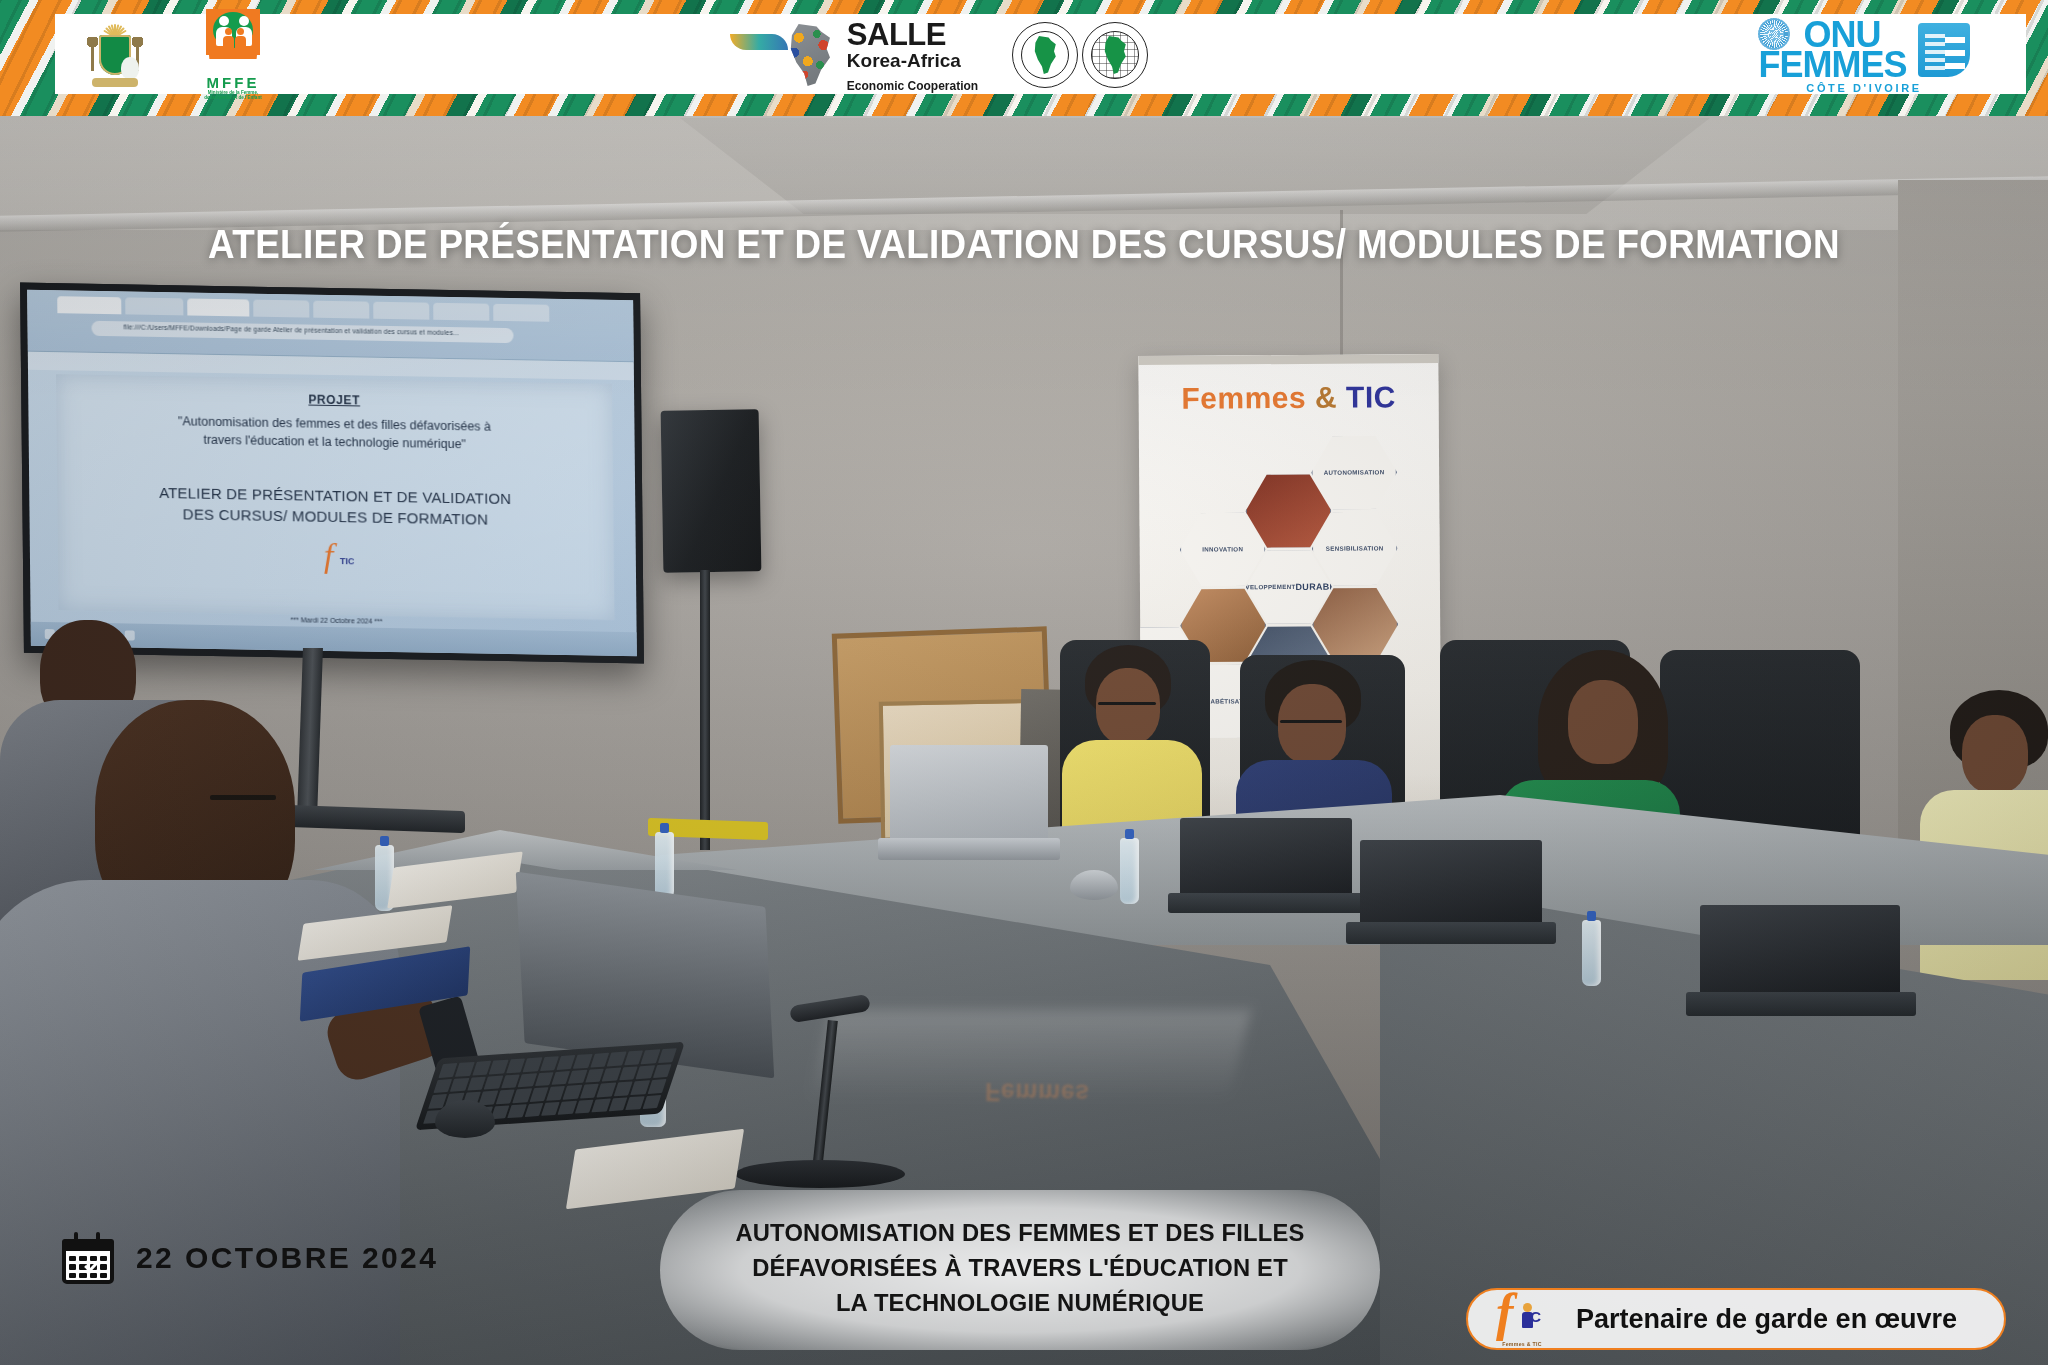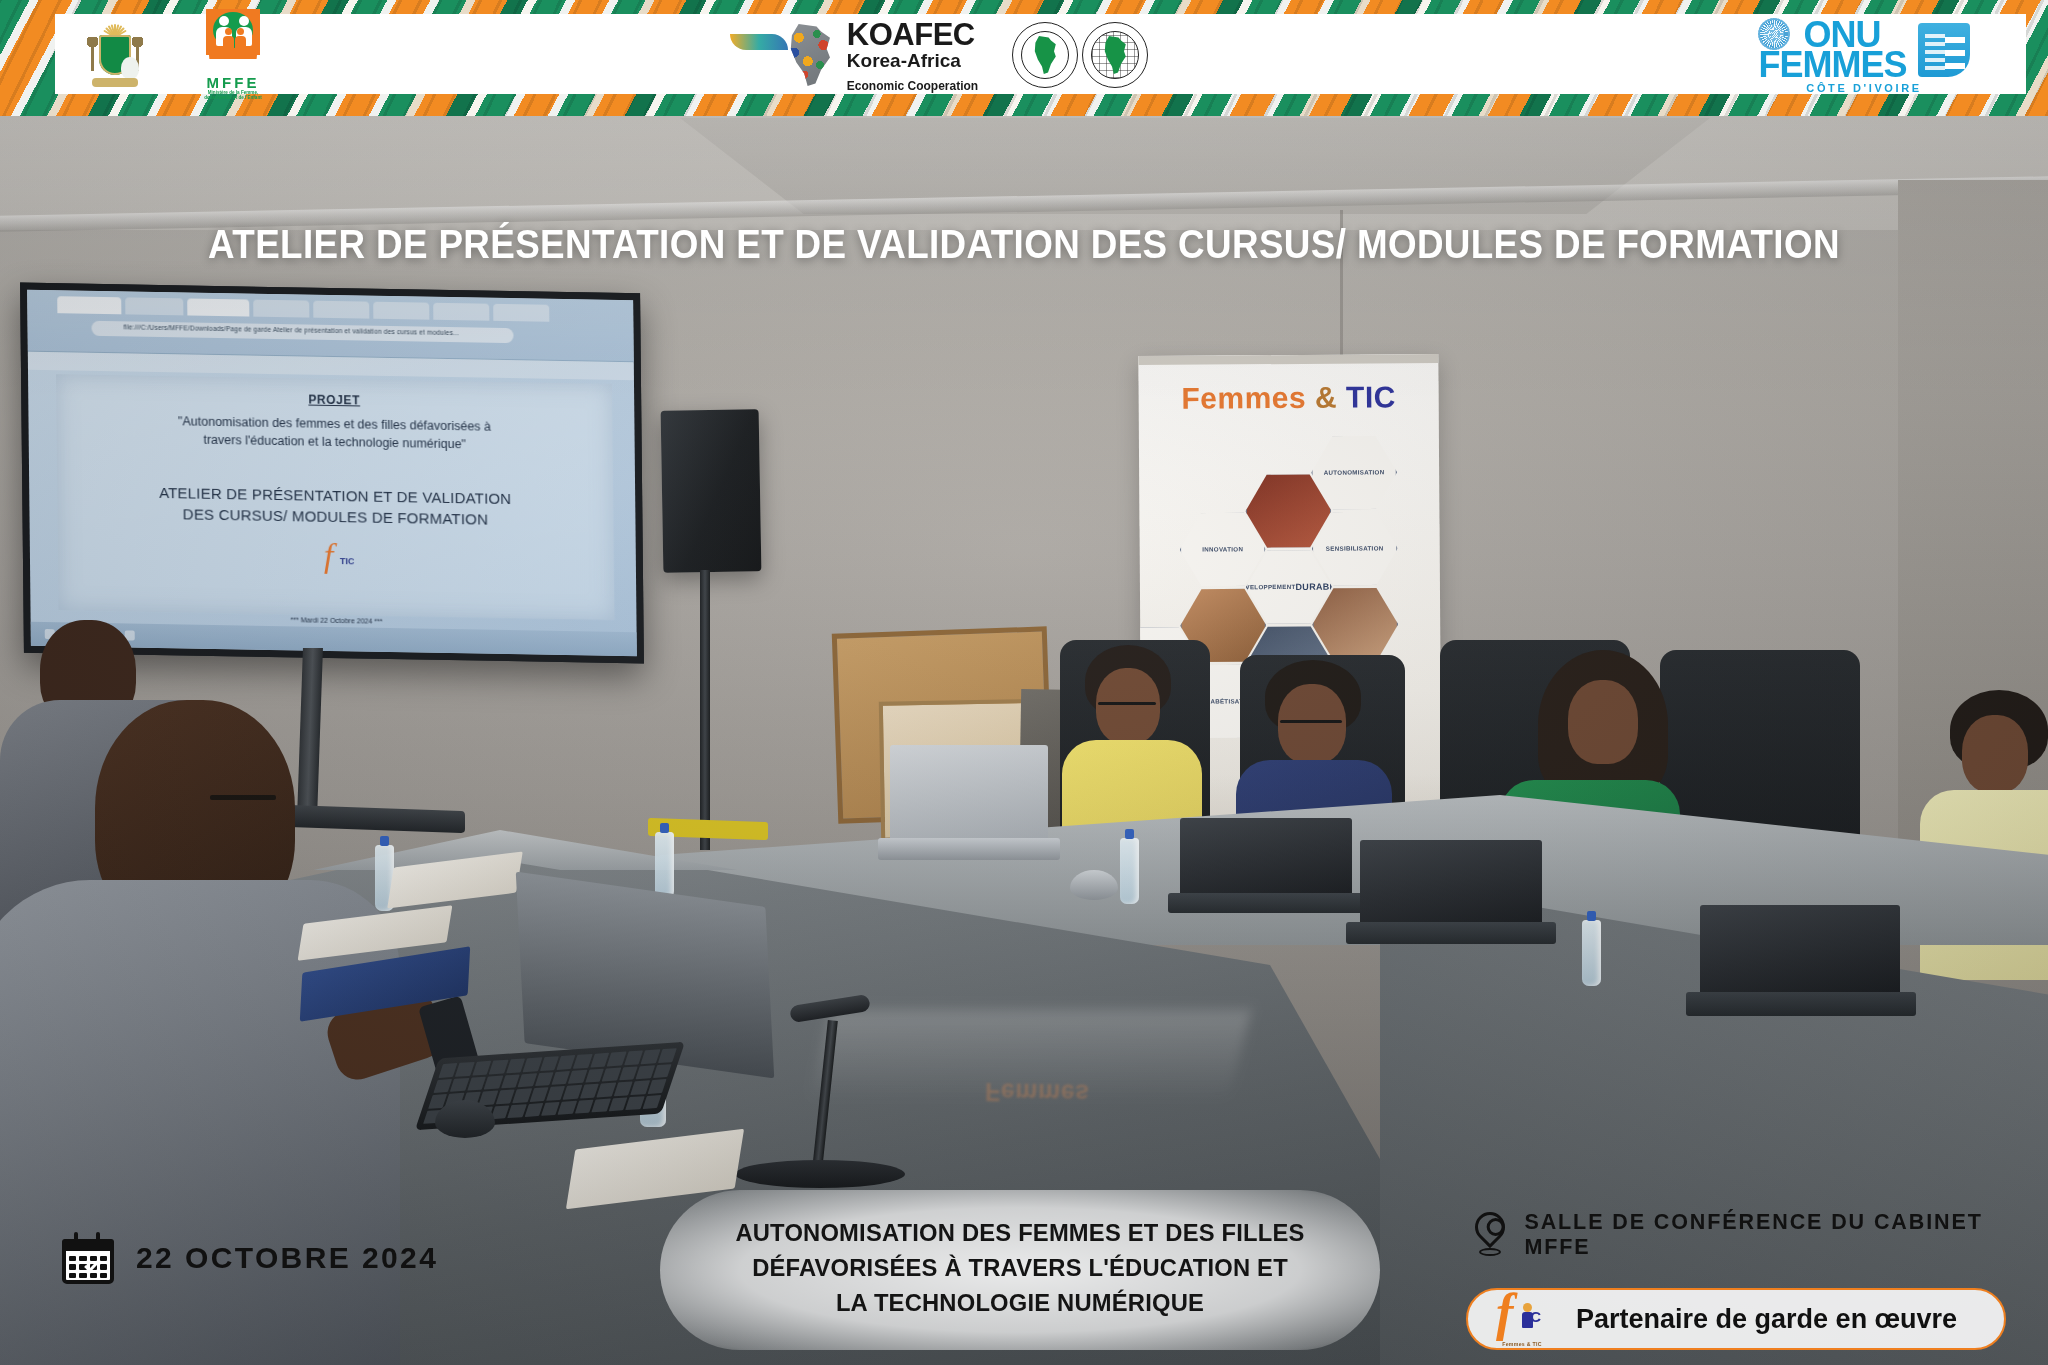--- a/index.html
+++ b/index.html
@@ -851,21 +851,21 @@
             <span>Ministère de la Femme,</span><br>
             <span>de la Famille et de l'Enfant</span>
           </div>
         </div>
       </div>
 
       <div class="logo-box" style="left:690px;top:6px;width:270px;height:70px">
         <div class="koafec">
           <div class="africa"></div>
           <div class="kt">
-            <div class="k1">KOAFEC</div>
+            <div class="k1">SALLE</div>
             <div class="k2">Korea-Africa</div>
             <div class="k3">Economic Cooperation</div>
           </div>
           <div class="swoosh"></div>
         </div>
       </div>
 
       <div class="logo-box" style="left:955px;top:6px;width:70px;height:70px">
         <div class="seal">
             <div class="in">
@@ -926,27 +926,20 @@
     </div>
     <div class="date-text">22 OCTOBRE 2024</div>
   </div>
 
   <div class="caption-pill">
     <div class="ln">AUTONOMISATION DES FEMMES ET DES FILLES</div>
     <div class="ln">DÉFAVORISÉES À TRAVERS L'ÉDUCATION ET</div>
     <div class="ln">LA TECHNOLOGIE NUMÉRIQUE</div>
   </div>
 
-  <div class="venue-block">
-    <div class="pin-icon">
-      <div class="p"></div>
-        <div class="sh"></div>
-    </div>
-    <div class="venue-text">SALLE DE CONFÉRENCE DU CABINET MFFE</div>
-  </div>
 
   <div class="partner-pill">
     <div class="ftic">
       <span class="f">f</span>
       <span class="figure"></span>
       <span class="figure2"></span>
       <span class="ic">IC</span>
       <span class="sub">Femmes &amp; TIC</span>
     </div>
     <div class="partner-text">Partenaire de garde en œuvre</div>

